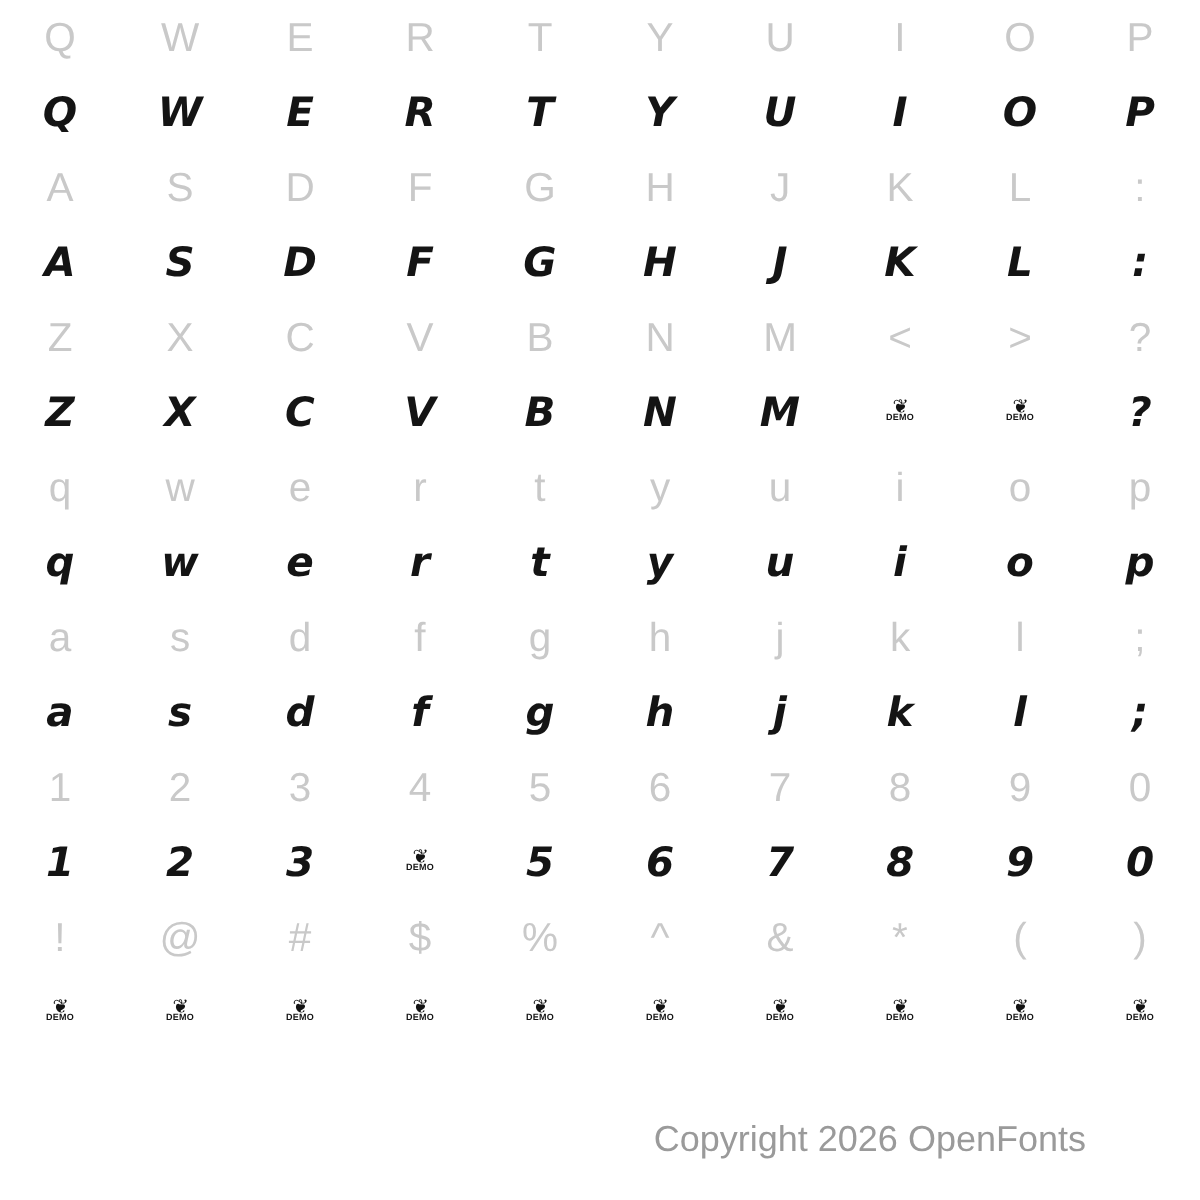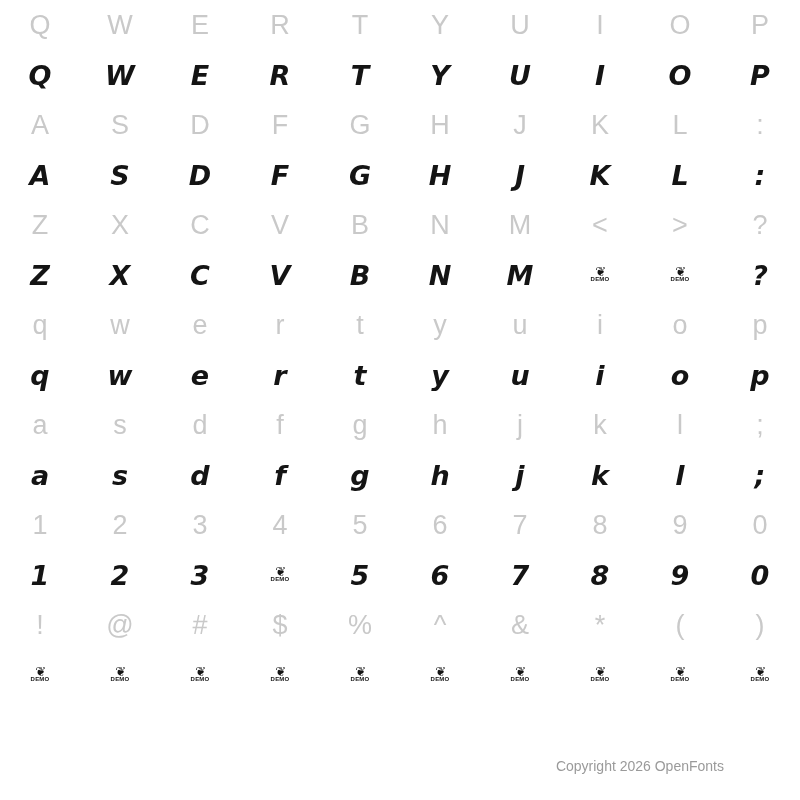--- a/index.html
+++ b/index.html
@@ -84,21 +84,21 @@
     font-weight: 700;
     letter-spacing: 0.2px;
     line-height: 7px;
     font-family: "Liberation Sans", sans-serif;
   }
   .footer {
     position: absolute;
     right: 76px;
     bottom: 26px;
     color: #9a9a9a;
-    font-size: 14px;
+    font-size: 24px;
     font-family: "Liberation Sans", sans-serif;
     white-space: nowrap;
   }
 </style>
 </head>
 <body>
 
 <div id="sheet">
   <div class="grid" id="grid">
       <div class="row row-ref">

